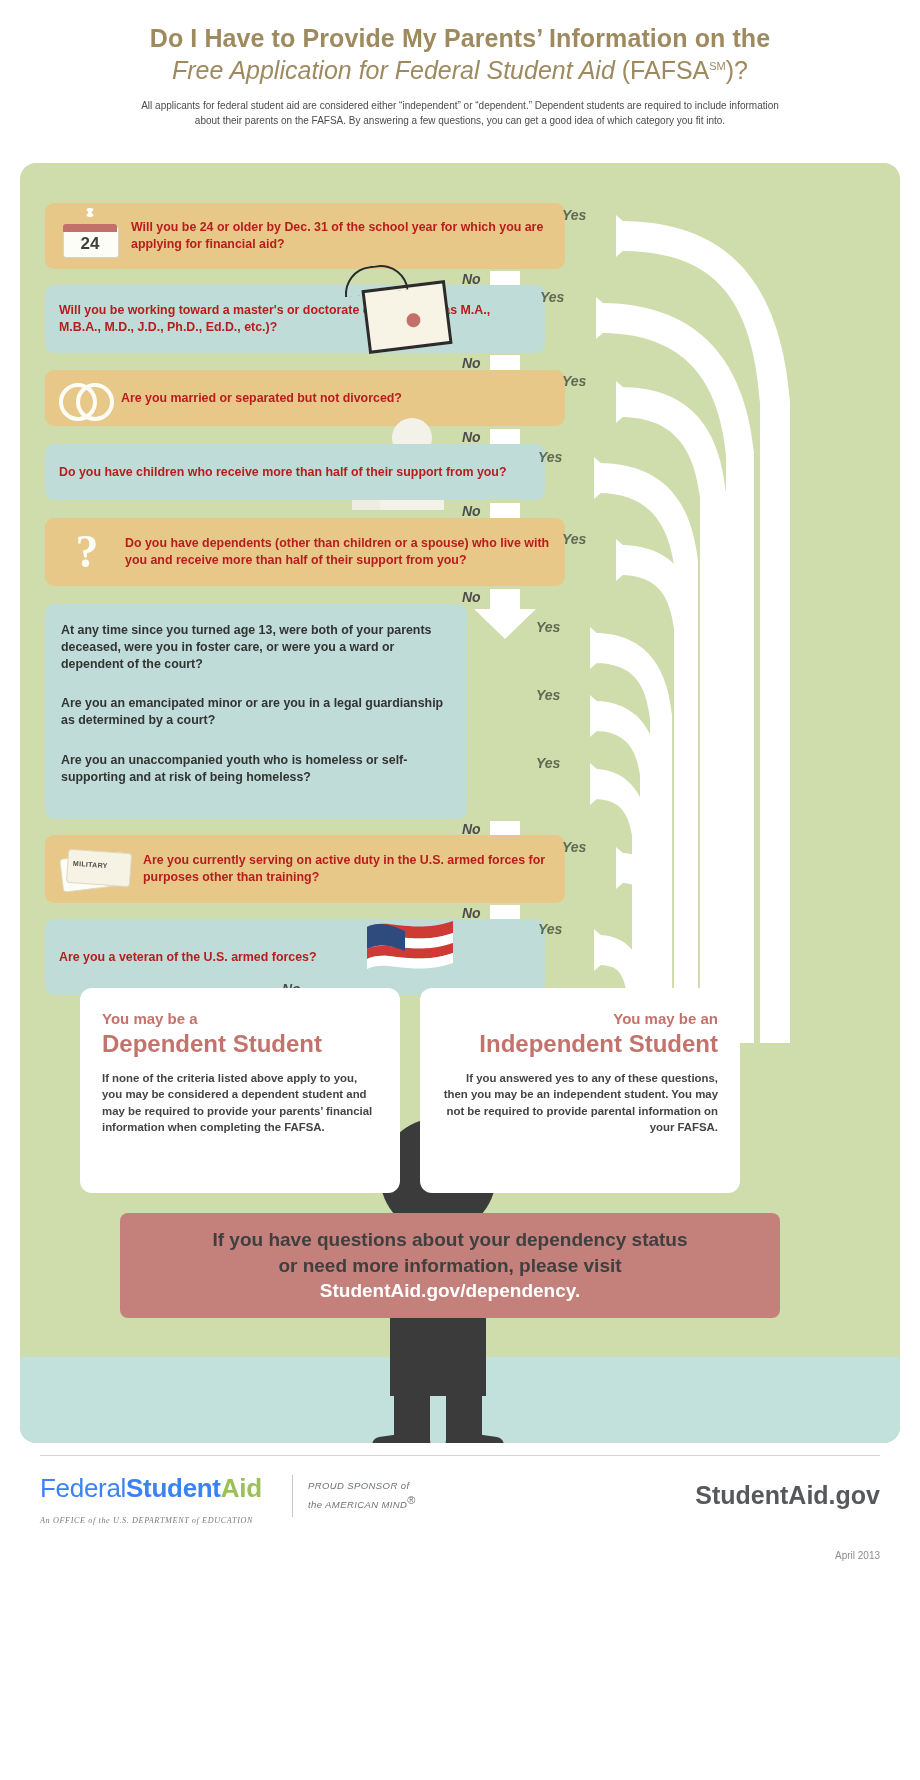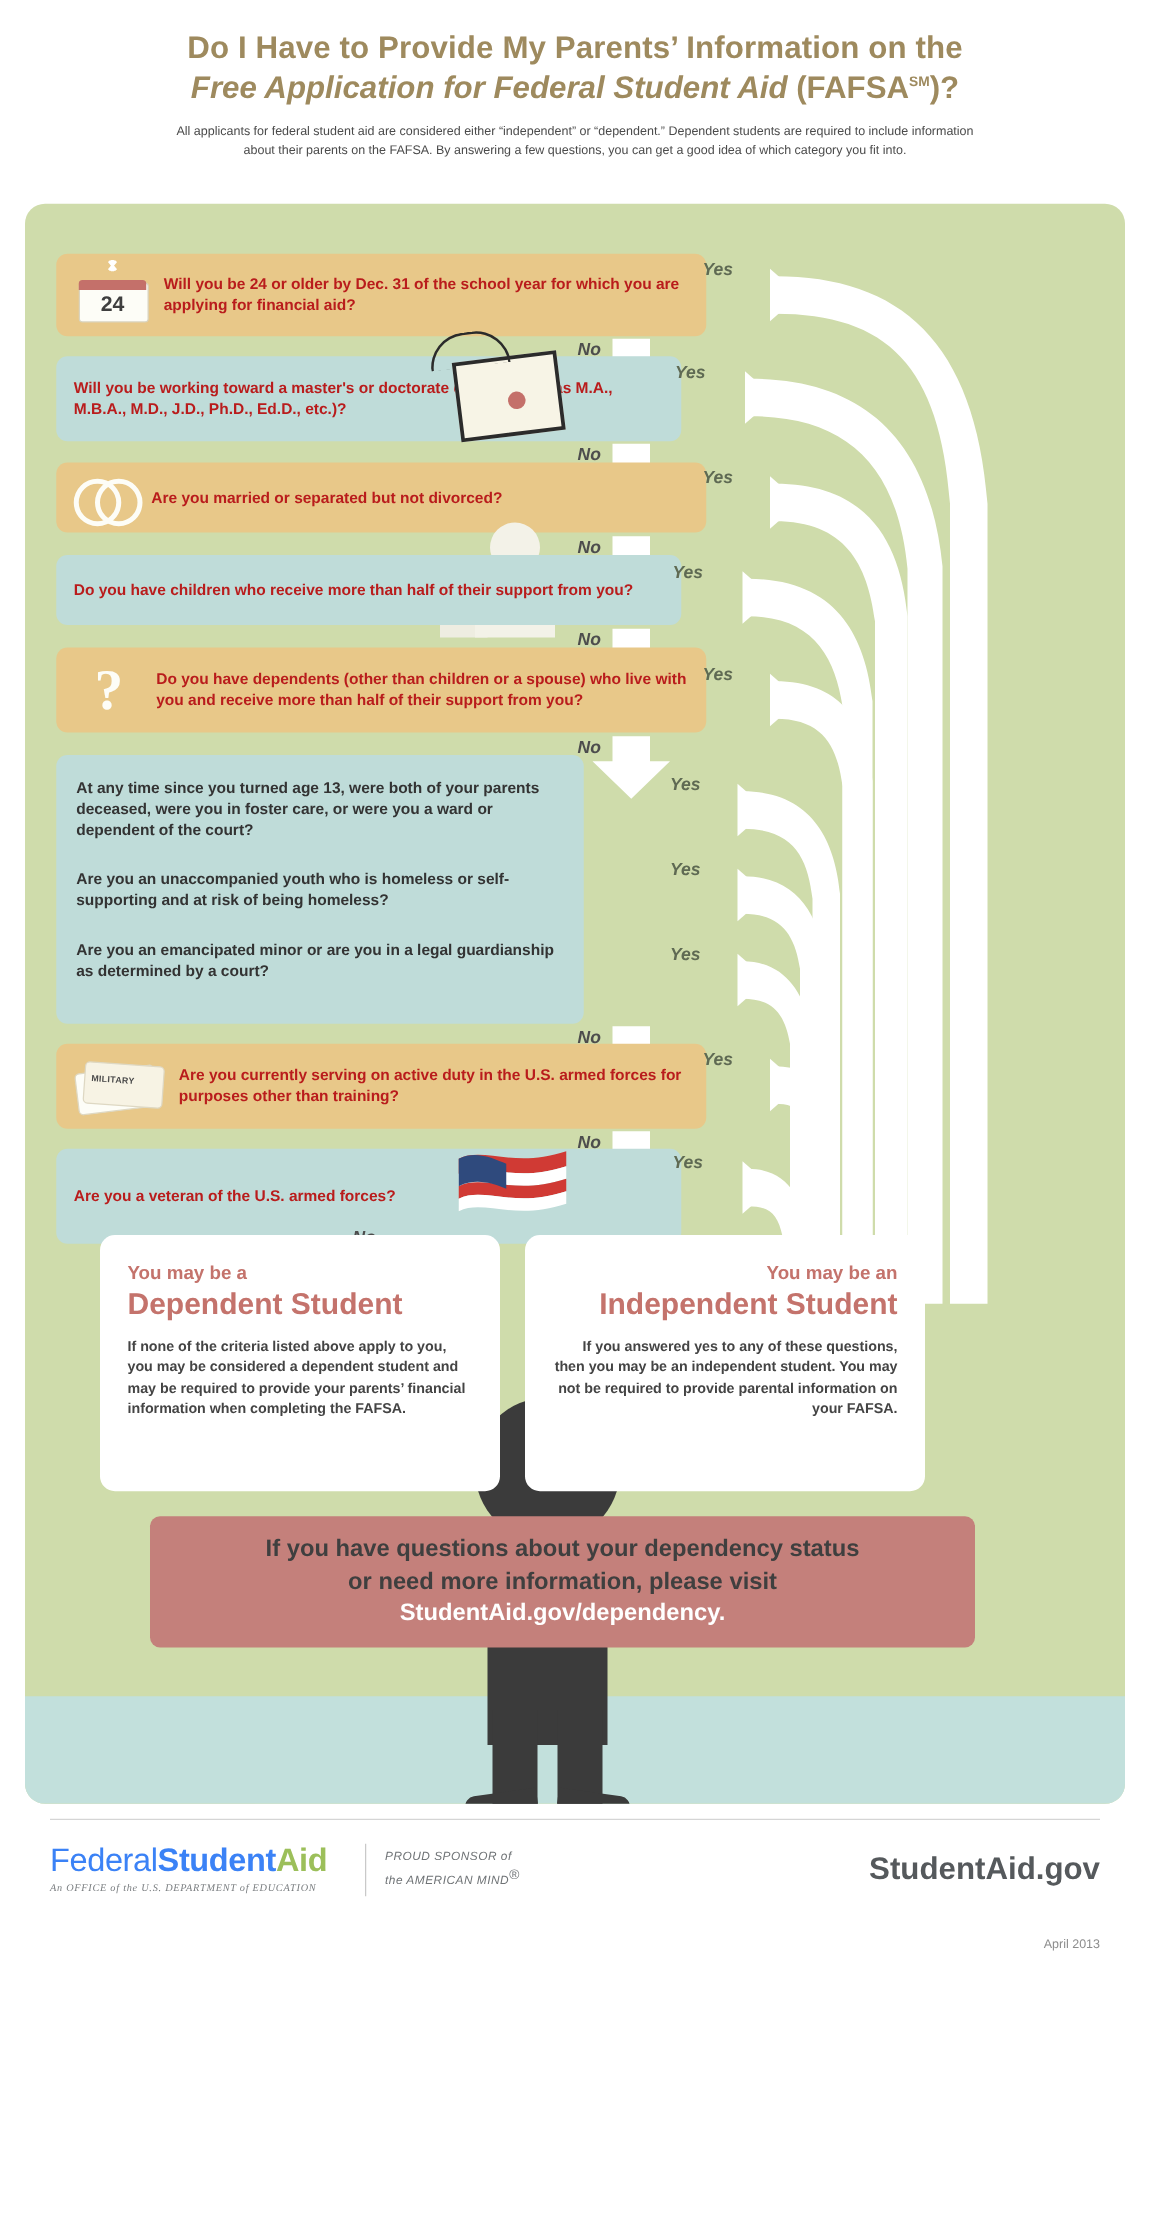--- a/index.html
+++ b/index.html
@@ -23,21 +23,21 @@
   }
   .title-line1 {
     font-size: 25px;
     font-weight: bold;
     color: #9e8a5e;
     letter-spacing: 0.1px;
     line-height: 1.18;
   }
   .title-line2 {
     font-size: 25px;
-    font-weight: bold;
+    font-weight: normal;
     color: #9e8a5e;
     line-height: 1.18;
     margin-top: 2px;
   }
   .title-line2 .ital {
     font-style: italic;
   }
   .sup {
     font-size: 11px;
     vertical-align: super;
@@ -263,21 +263,21 @@
   .footer {
     position: absolute; left: 0; top: 1455px; width: 920px; height: 120px;
   }
   .divider { position: absolute; left: 40px; top: 0; width: 840px; height: 1px; background: #d5d5d5; }
   .fsa-logo { position: absolute; left: 40px; top: 18px; }
   .fsa-main { font-size: 26px; letter-spacing: -0.3px; }
   .fsa-federal { color: #3b82f6; font-weight: normal; }
   .fsa-student { color: #3b82f6; font-weight: bold; }
   .fsa-aid { color: #9cbf5a; font-weight: bold; }
   .fsa-sub {
-    font-size: 8.2px; color: #7a7e80; letter-spacing: 0.6px; margin-top: 2px;
+    font-size: 8.2px; color: #7a7e80; letter-spacing: 0.6px; margin-top: 12px;
     font-family: "Liberation Serif", serif; font-style: italic;
   }
   .vrule { position: absolute; left: 292px; top: 20px; width: 1px; height: 42px; background: #c9c9c9; }
   .sponsor { position: absolute; left: 308px; top: 24px; font-size: 9.5px; color: #6f7376; line-height: 1.45; letter-spacing: .4px;}
   .sponsor .it { font-style: italic; }
   .sa-gov { position: absolute; right: 40px; top: 26px; font-size: 25px; font-weight: bold; color: #55595c; }
   .datestamp { position: absolute; right: 40px; top: 1550px; font-size: 10px; color: #8d8d8d; }
 </style>
 </head>
 <body>
@@ -378,22 +378,22 @@
 
   <div class="q tan q5">
     <div class="icon-slot">
       <div class="qmark">?</div>
     </div>
     <div class="q-text">Do you have dependents (other than children or a spouse) who live with you and receive more than half of their support from you?</div>
   </div>
 
   <div class="q blue q6">
     <div class="q6-item">At any time since you turned age 13, were both of your parents deceased, were you in foster care, or were you a ward or dependent of the court?</div>
+    <div class="q6-item">Are you an emancipated minor or are you in a legal guardianship as determined by a court?</div>
     <div class="q6-item">Are you an unaccompanied youth who is homeless or self-supporting and at risk of being homeless?</div>
-    <div class="q6-item">Are you an emancipated minor or are you in a legal guardianship as determined by a court?</div>
   </div>
 
   <div class="q tan q7">
     <div class="icon-slot">
       <div class="milcard">
         <div class="card c1"></div>
         <div class="card c2"></div>
         <div class="lbl">MILITARY</div>
       </div>
     </div>

